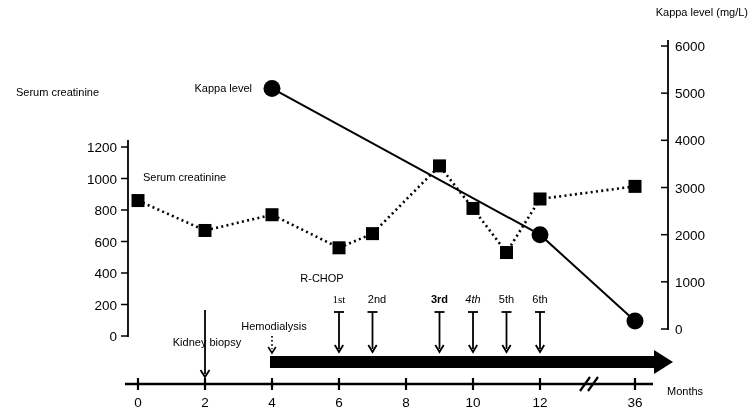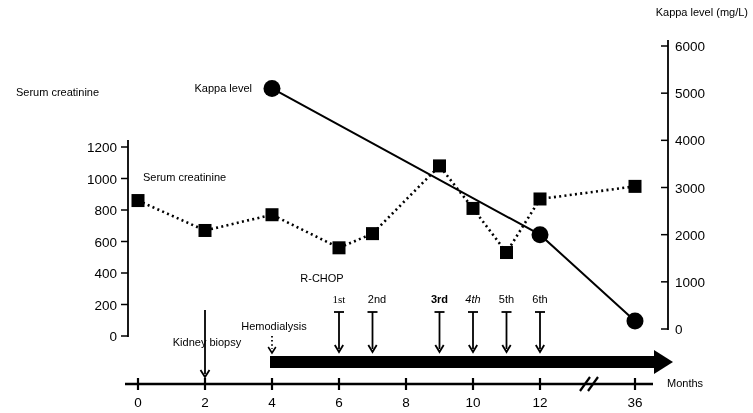--- a/index.html
+++ b/index.html
@@ -126,14 +126,14 @@
   <div class="lbl center" style="left:262px;top:270px;width:120px;">R-CHOP</div>
   <div id="doseLabels">
       <div class="lbl center" style="left: 319px; top: 291px; width: 40px; font-family: Liberation Serif, serif;">1st</div>
       <div class="lbl center" style="left: 357px; top: 291px; width: 40px;">2nd</div>
       <div class="lbl center" style="left: 419.5px; top: 291px; width: 40px; font-weight: bold;">3rd</div>
       <div class="lbl center" style="left: 453px; top: 291px; width: 40px; font-style: italic;">4th</div>
       <div class="lbl center" style="left: 486.5px; top: 291px; width: 40px;">5th</div>
       <div class="lbl center" style="left: 520px; top: 291px; width: 40px;">6th</div>
     </div>
 
-  <div class="lbl" style="left:667px;top:375px;">Months</div>
+  <div class="lbl" style="left:667px;top:383px;">Months</div>
 </div>
 
 </body></html>

